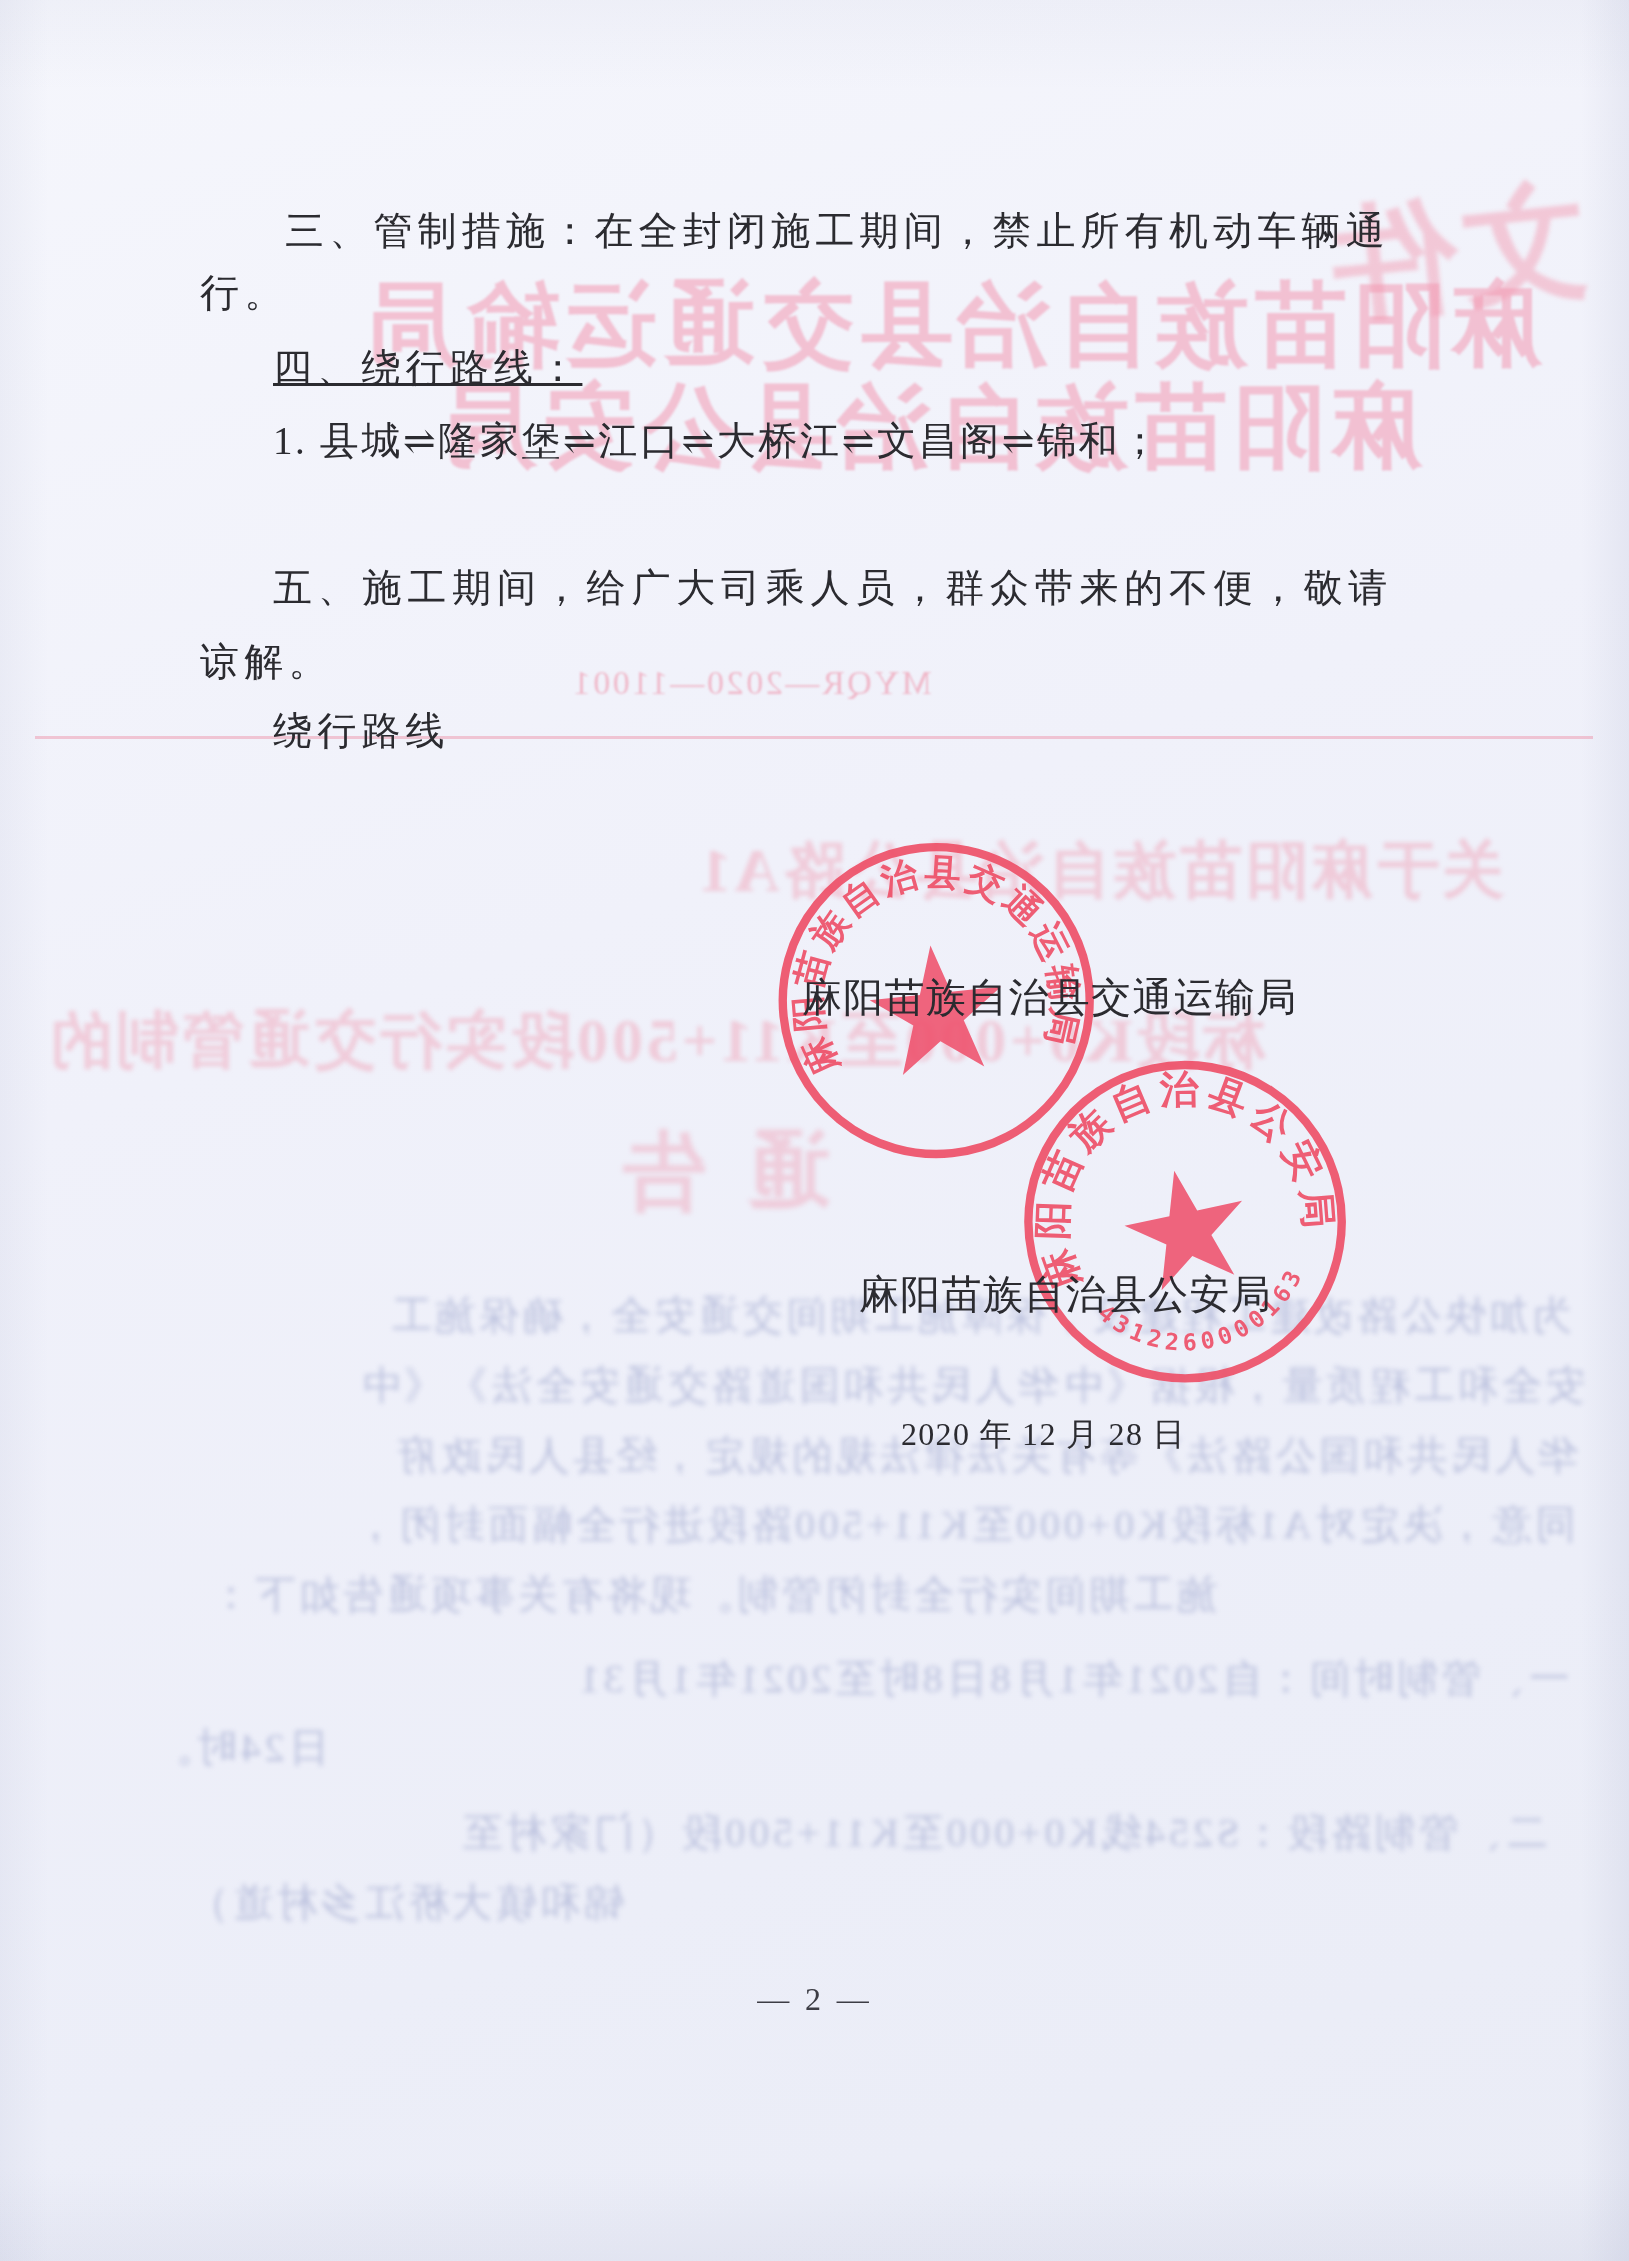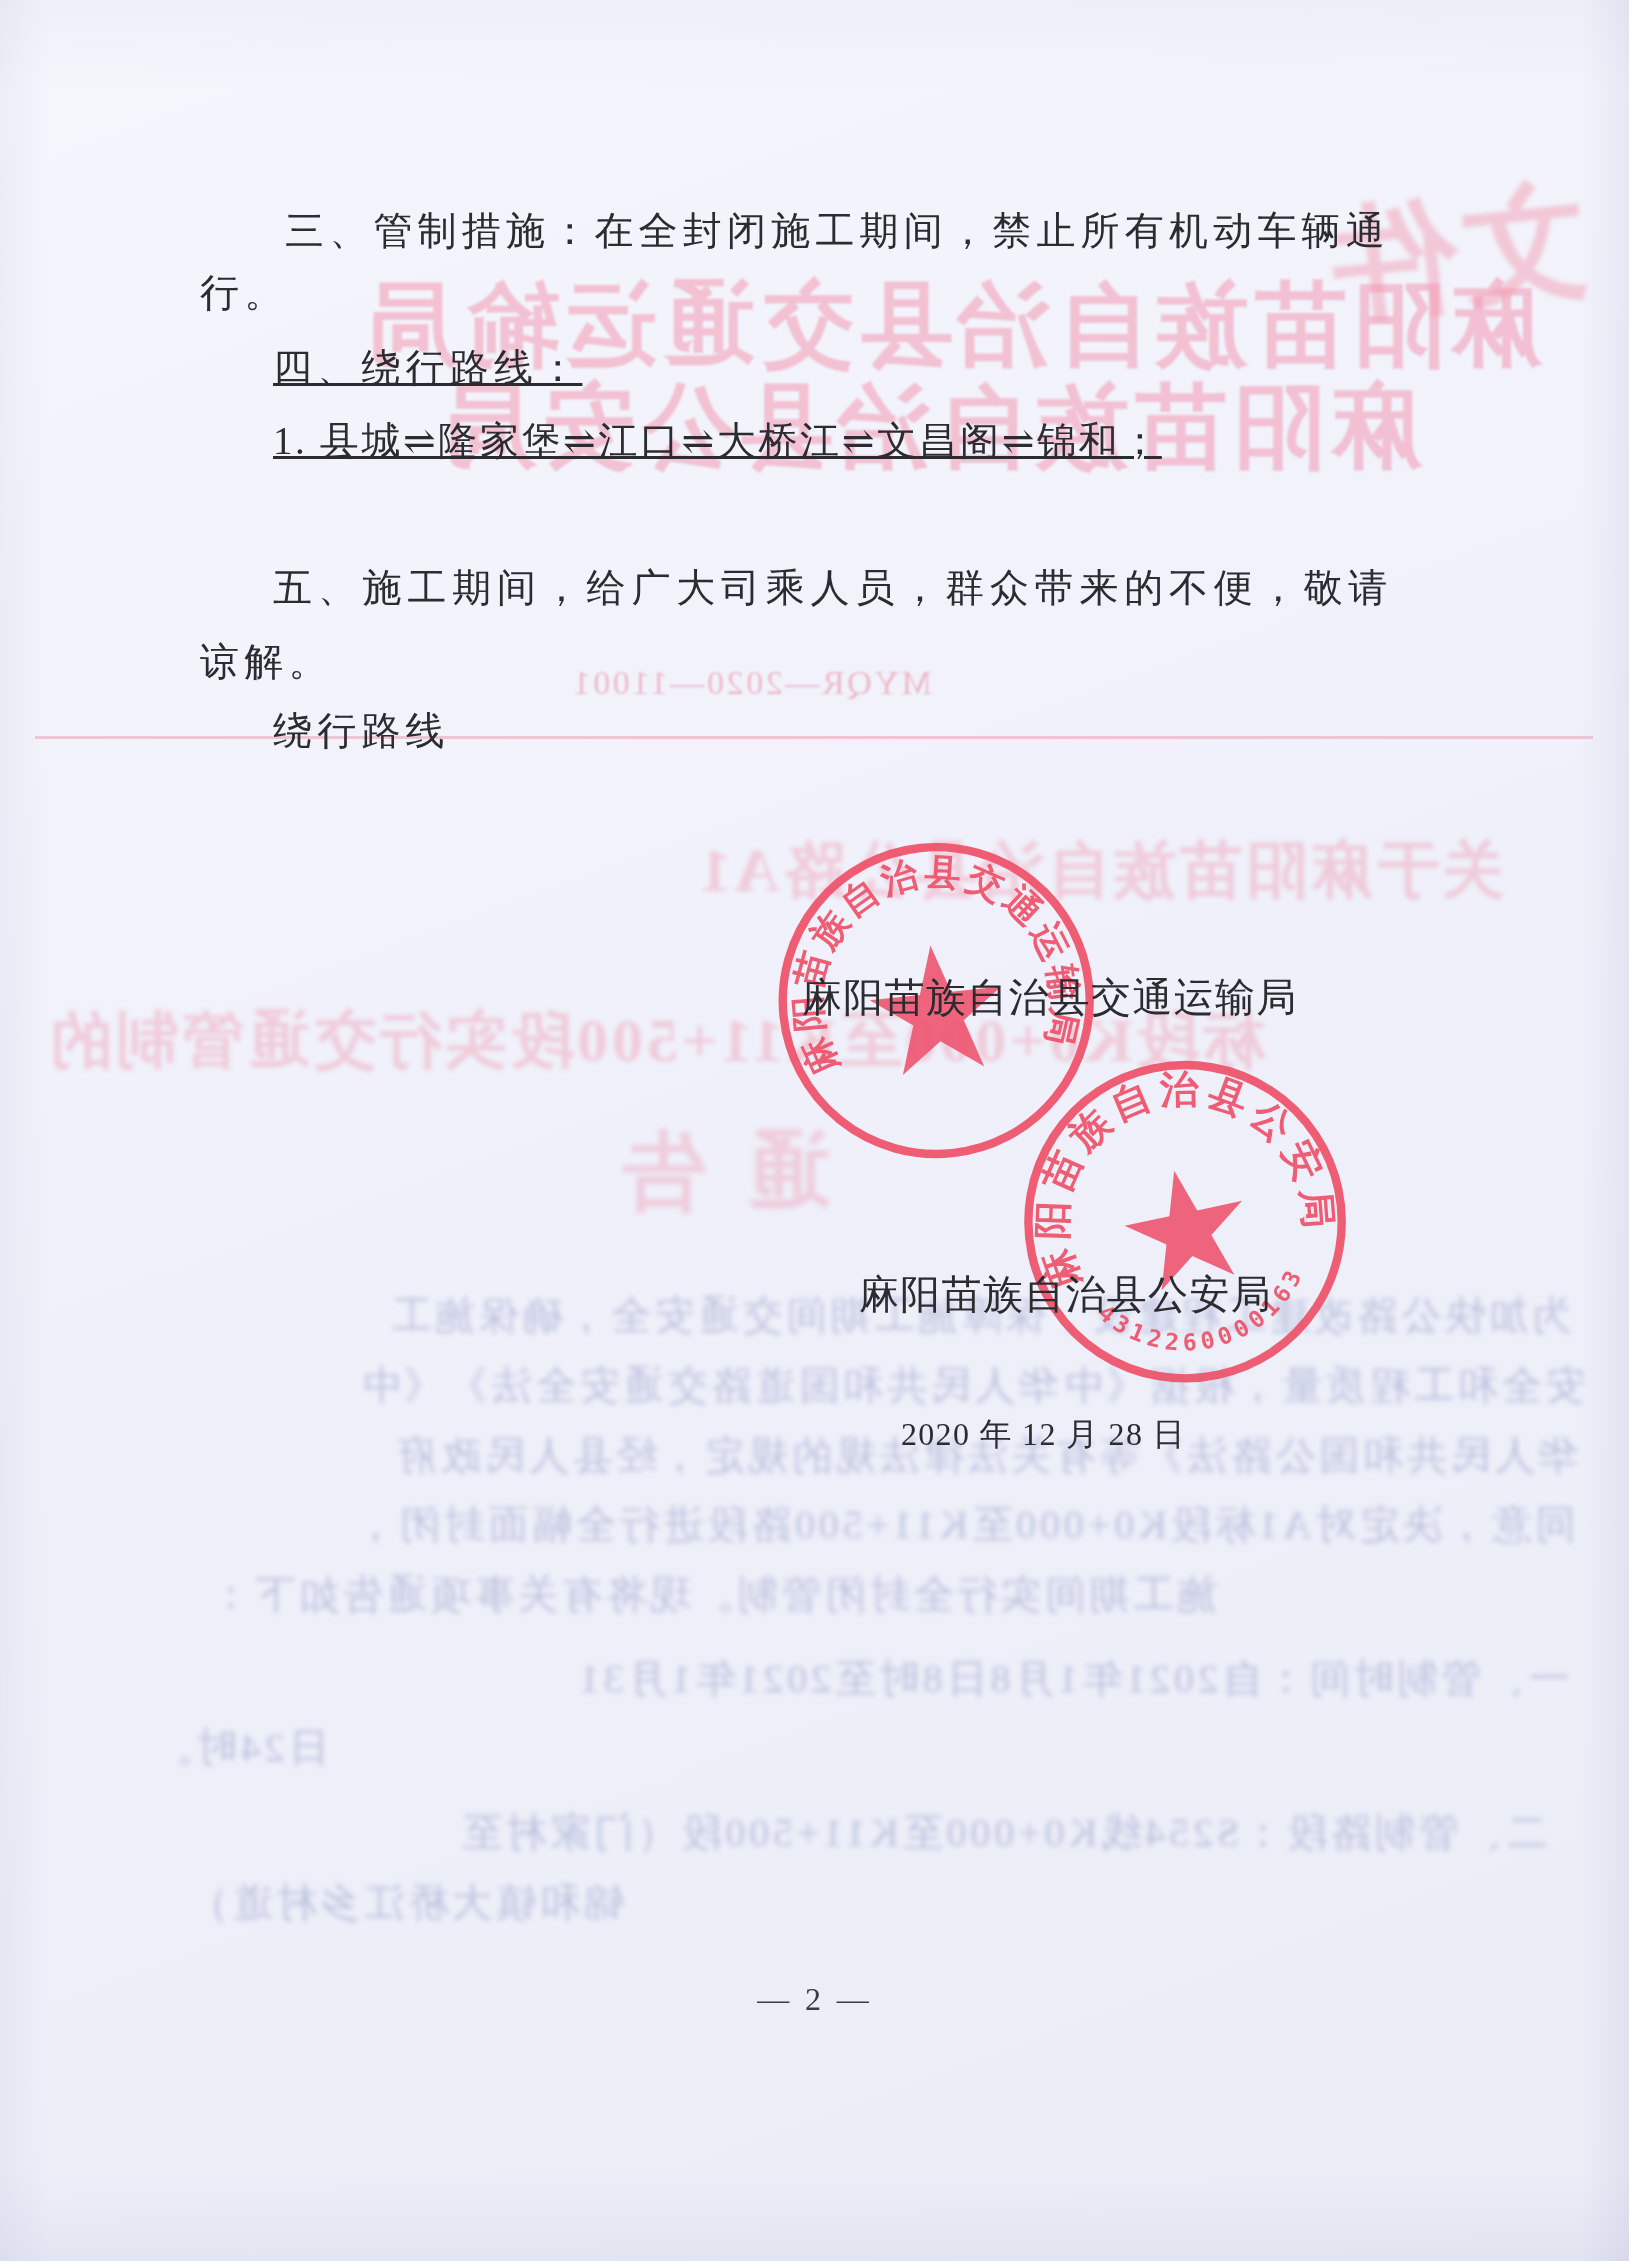--- a/index.html
+++ b/index.html
@@ -82,21 +82,21 @@
       </text>
       <text font-size="36" font-weight="bold" fill="#ee4e66" letter-spacing="8" font-family="DejaVu Sans Mono, monospace">
         <textPath href="#sp3" startOffset="50%" text-anchor="middle">4312260000163</textPath>
       </text>
     </g>
   </svg>
 
   <div class="ink ls8" style="left:273px;top:209px;margin-left:12px;">三、管制措施：在全封闭施工期间，禁止所有机动车辆通</div>
   <div class="ink ls8" style="left:200px;top:271px;">行。</div>
   <div class="ink ls8" style="left:273px;top:346px;text-decoration:underline;">四、绕行路线：</div>
-  <div class="ink ls4" style="left:273px;top:419px;text-decoration:underline;">1. 县城⇌隆家堡⇌江口⇌大桥江⇌文昌阁⇌锦和；</div>
+  <div class="ink ls4" style="left:273px;top:419px;">1. 县城⇌隆家堡⇌江口⇌大桥江⇌文昌阁⇌锦和；</div>
   <div class="ink ls9" style="left:273px;top:566px;">五、施工期间，给广大司乘人员，群众带来的不便，敬请</div>
   <div class="ink ls8" style="left:200px;top:640px;">谅解。</div>
   <div class="ink ls8" style="left:273px;top:709px;">绕行路线</div>
 
   <div class="ink sig" style="left:802px;top:975px;">麻阳苗族自治县交通运输局</div>
   <div class="ink sig" style="left:859px;top:1272px;">麻阳苗族自治县公安局</div>
   <div class="ink" style="left:901px;top:1416px;font-size:32px;letter-spacing:1.3px;">2020 年 12 月 28 日</div>
 
   <div class="ink footer" style="left:0;top:1981px;">— 2 —</div>
 

